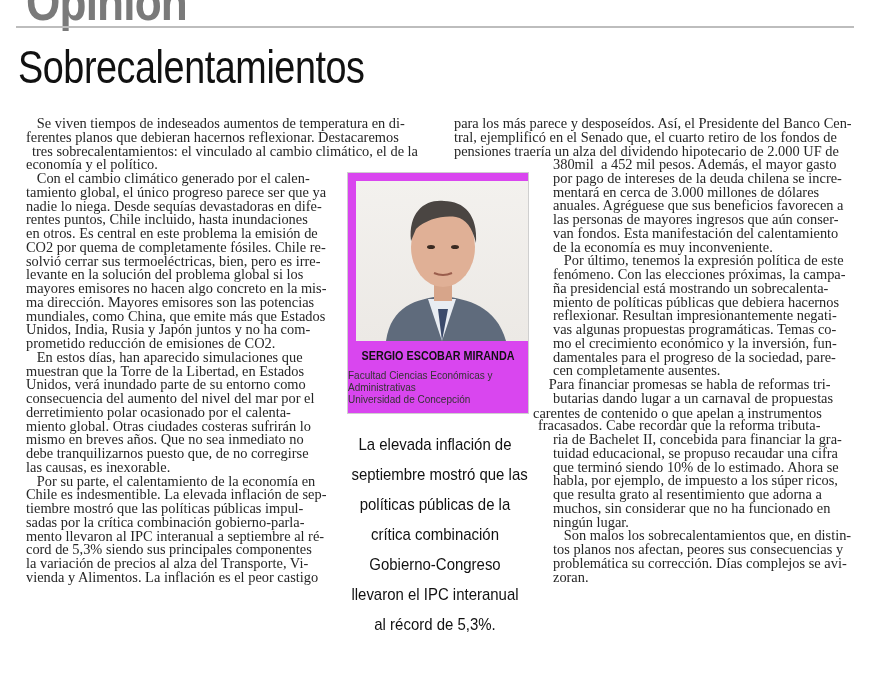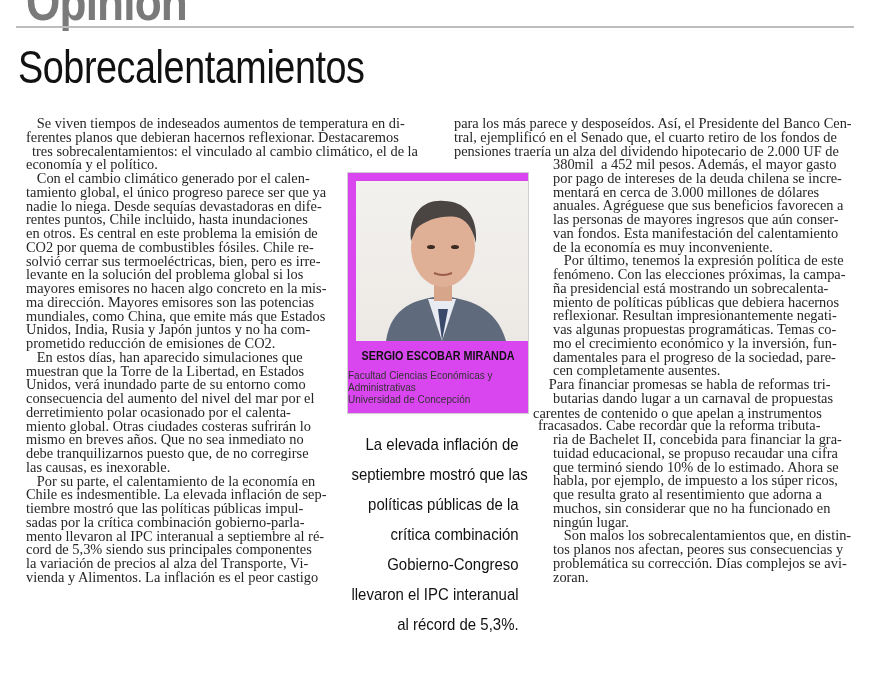--- a/index.html
+++ b/index.html
@@ -37,21 +37,21 @@
     .caption-name {
       position: absolute; left: 0; width: 180px; top: 176px; text-align: center;
       font-family: "Liberation Sans", sans-serif; font-weight: bold; font-size: 12px; color: #111;
       transform: scaleX(0.9);
     }
     .caption-aff {
       position: absolute; left: 0; width: 180px; text-align: left;
       font-family: "Liberation Sans", sans-serif; font-size: 10px; color: #333; line-height: 12px;
     }
     .pull-quote {
-      position: absolute; left: 340px; top: 430px; width: 190px; text-align: right;
+      position: absolute; left: 340px; top: 430px; width: 190px; text-align: center;
       font-family: "Liberation Sans", sans-serif; font-size: 17px; line-height: 30px; color: #111;
     }
     .pull-quote div { white-space: nowrap; transform: scaleX(0.88); }
   </style>
 </head>
 <body>
 
 <div class="section-label">Opinion</div>
 <div class="rule"></div>
 <div class="headline">Sobrecalentamientos</div>
@@ -59,21 +59,21 @@
 <div id="left-col">
     <div class="line" style="left: 26px; top: 116px; width: 412px; white-space: pre;">   Se viven tiempos de indeseados aumentos de temperatura en di-</div>
     <div class="line" style="left: 26px; top: 129.75px; width: 412px; white-space: pre;">ferentes planos que debieran hacernos reflexionar. Destacaremos</div>
     <div class="line" style="left: 32px; top: 143.5px; width: 412px; white-space: pre;">tres sobrecalentamientos: el vinculado al cambio climático, el de la</div>
     <div class="line" style="left: 26px; top: 157.25px; width: 312px; white-space: pre;">economía y el político.</div>
     <div class="line" style="left: 26px; top: 171px; width: 312px; white-space: pre;">   Con el cambio climático generado por el calen-</div>
     <div class="line" style="left: 26px; top: 184.75px; width: 312px; white-space: pre;">tamiento global, el único progreso parece ser que ya</div>
     <div class="line" style="left: 26px; top: 198.5px; width: 312px; white-space: pre;">nadie lo niega. Desde sequías devastadoras en dife-</div>
     <div class="line" style="left: 26px; top: 212.25px; width: 312px; white-space: pre;">rentes puntos, Chile incluido, hasta inundaciones</div>
     <div class="line" style="left: 26px; top: 226px; width: 312px; white-space: pre;">en otros. Es central en este problema la emisión de</div>
-    <div class="line" style="left: 26px; top: 239.75px; width: 312px; white-space: pre;">CO2 por quema de combustibles fósiles. Chile re-</div>
+    <div class="line" style="left: 26px; top: 239.75px; width: 312px; white-space: pre;">CO2 por quema de completamente fósiles. Chile re-</div>
     <div class="line" style="left: 26px; top: 253.5px; width: 312px; white-space: pre;">solvió cerrar sus termoeléctricas, bien, pero es irre-</div>
     <div class="line" style="left: 26px; top: 267.25px; width: 312px; white-space: pre;">levante en la solución del problema global si los</div>
     <div class="line" style="left: 26px; top: 281px; width: 312px; white-space: pre;">mayores emisores no hacen algo concreto en la mis-</div>
     <div class="line" style="left: 26px; top: 294.75px; width: 312px; white-space: pre;">ma dirección. Mayores emisores son las potencias</div>
     <div class="line" style="left: 26px; top: 308.5px; width: 312px; white-space: pre;">mundiales, como China, que emite más que Estados</div>
     <div class="line" style="left: 26px; top: 322.25px; width: 312px; white-space: pre;">Unidos, India, Rusia y Japón juntos y no ha com-</div>
     <div class="line" style="left: 26px; top: 336px; width: 312px; white-space: pre;">prometido reducción de emisiones de CO2.</div>
     <div class="line" style="left: 26px; top: 349.75px; width: 312px; white-space: pre;">   En estos días, han aparecido simulaciones que</div>
     <div class="line" style="left: 26px; top: 363.5px; width: 312px; white-space: pre;">muestran que la Torre de la Libertad, en Estados</div>
     <div class="line" style="left: 26px; top: 377.25px; width: 312px; white-space: pre;">Unidos, verá inundado parte de su entorno como</div>

